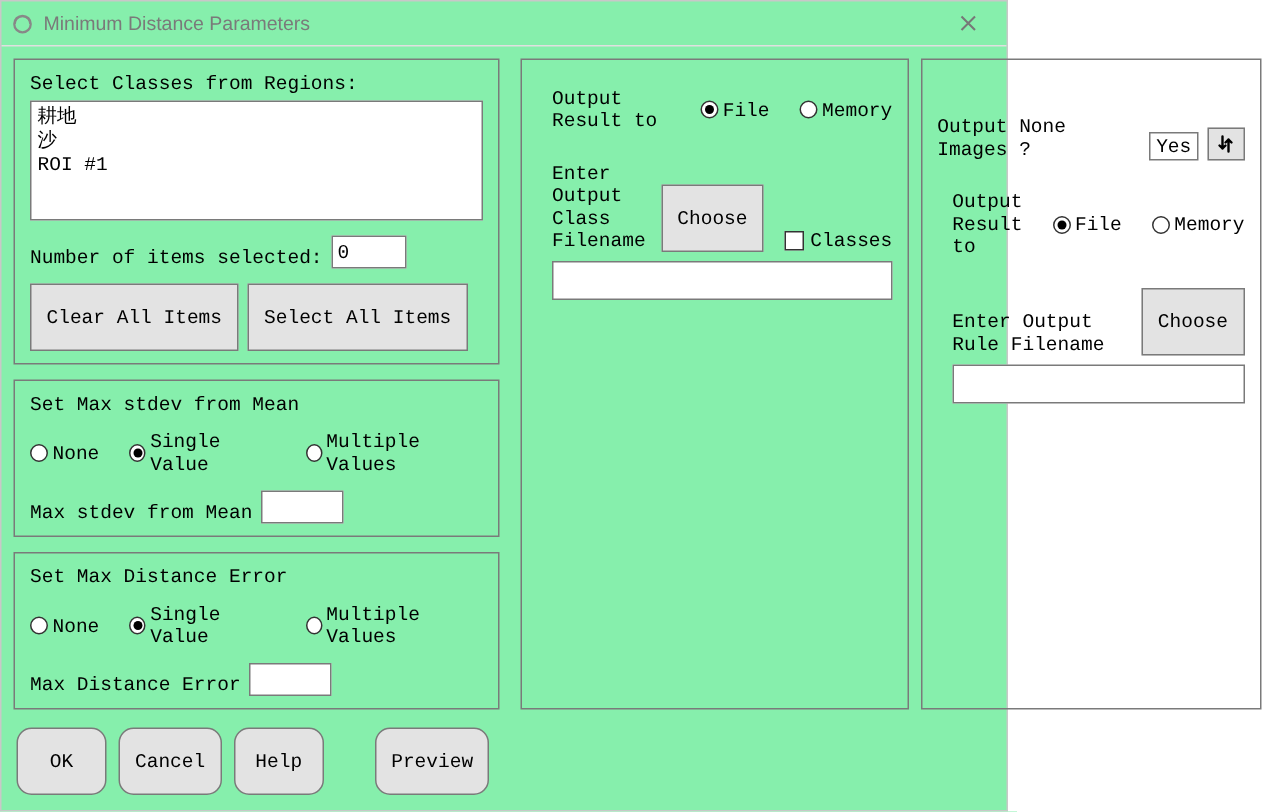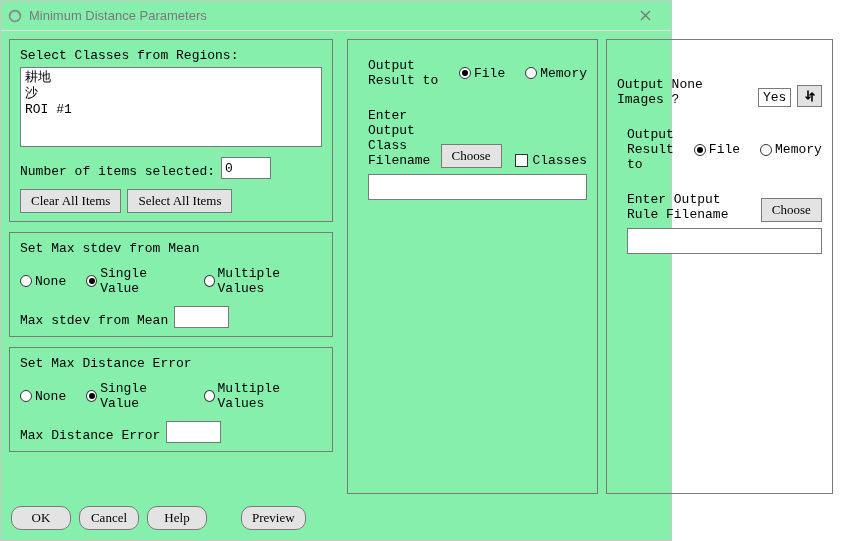--- a/index.html
+++ b/index.html
@@ -71,22 +71,22 @@
     border:1px solid #7a7a7a;
     padding: 1px 3px;
     background:#fff;
     font-family: inherit;
     font-size: 13px;
     text-align:left;
   }
   .btn {
     border: 1px solid #7a7a7a;
     background: #e3e3e3;
-    padding: 3px 10px;
-    font-family: Liberation Serif, serif;
+    padding: 14px 10px;
+    font-family: Liberation Mono, monospace;
     font-size: 13px;
     cursor: pointer;
   }
   .btn-wide { min-width:60px; text-align:center;border-radius:10px; }
   .radio-row { display:flex; align-items:center; gap:20px; margin-top:10px; }
   .radio {
     display:inline-flex; align-items:center; gap:3px; cursor:pointer;
   }
   .radio .r-outer {
     width:12px;height:12px;border:1px solid #333;border-radius:50%;

